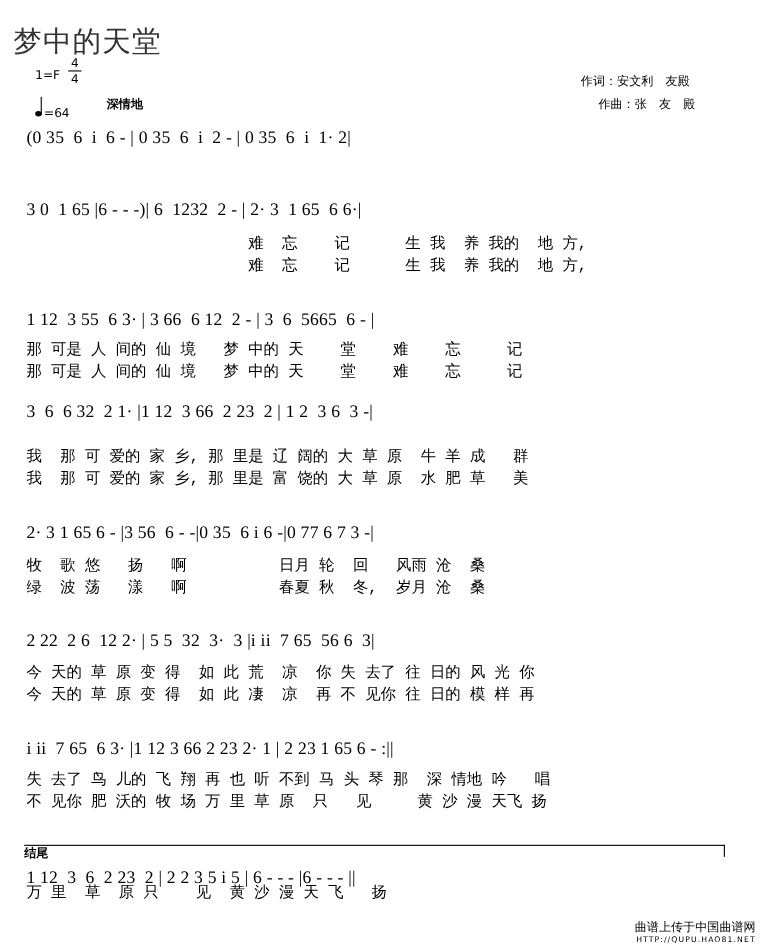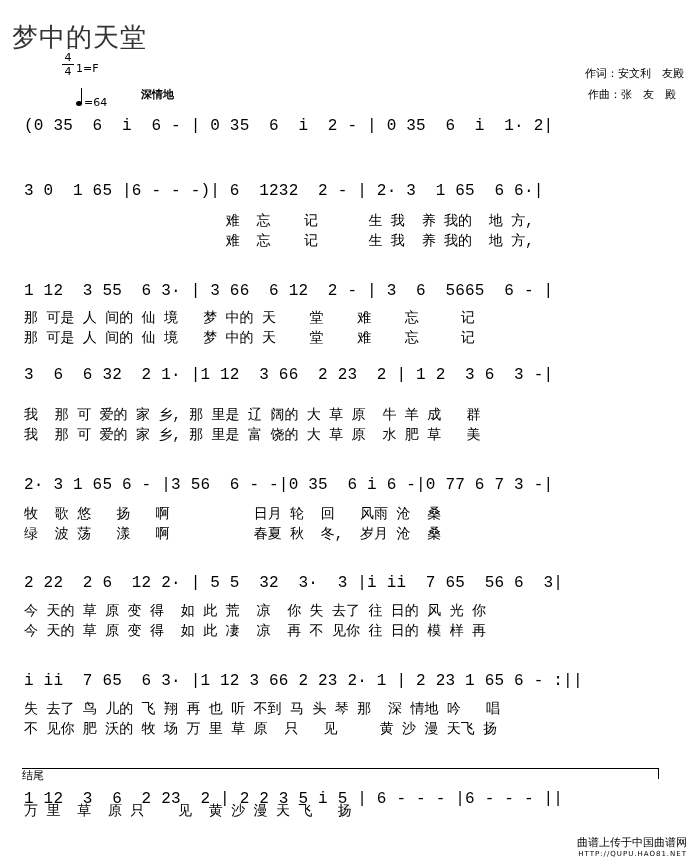--- a/index.html
+++ b/index.html
@@ -1,34 +1,34 @@
 <!DOCTYPE html>
 <html><head>
 <meta charset="utf-8">
 <style>
   html, body { margin:0; padding:0; background:#fff; }
   body { width:693px; height:863px; position:relative; overflow:hidden;
          font-family:"DejaVu Sans","Liberation Sans",sans-serif; color:#000; }
   .title { position:absolute; left:0; width:693px; top:20px; 
            font-family:"DejaVu Serif","Liberation Serif",serif; font-size:26px; color:#333; letter-spacing:1px;margin-left:12px; }
-  .meta { position:absolute; font-size:11px;margin-left:44px; }
+  .meta { position:absolute; font-size:11px; }
   .key { left:32px; top:62px; }
   .frac { position:absolute; left:62px; top:52px; font-size:11px; line-height:11px; text-align:center; width:12px; }
   .frac .bar { border-top:1px solid #000; margin:1px 0; }
   .tempo { left:32px; top:96px; }
   .note-glyph { display:inline-block; width:6px; height:5px; background:#000; border-radius:50%; position:relative; margin-right:2px; }
   .note-glyph:after { content:""; position:absolute; left:5px; bottom:2px; width:1px; height:16px; background:#000; }
   .expr { left:97px; top:87px;font-weight:bold; }
-  .lyricist { left:541px; top:66px; }
+  .lyricist { left:528px; top:66px; }
   .composer { left:544px; top:87px; }
-  .notes { position:absolute; left:24px; white-space:pre; font-family:Liberation Mono, monospace;
+  .notes { position:absolute; left:24px; white-space:pre; font-family:Liberation Serif, serif;
            font-size:16px; letter-spacing:0.2px; }
   .lyr { position:absolute; left:24px; white-space:pre; font-family:Liberation Mono, monospace;
          font-size:14px; }
-  .ending-label { position:absolute; left:22px; top:768px; font-size:11px; }
+  .ending-label { position:absolute; left:22px; top:768px; font-size:11px;font-weight:bold; }
   .ending-bracket { position:absolute; left:22px; top:768px; width:636px; height:10px; border-top:1px solid #000; border-right:1px solid #000; }
   .footer1 { position:absolute; right:6px; top:835px; font-size:11px;margin-left:16px; }
   .footer2 { position:absolute; right:6px; top:850px; font-size:7px; letter-spacing:1px; }
 </style>
 </head>
 <body>
 
 <div class="title">梦中的天堂</div>
 
 <div class="meta key">1=F</div>

